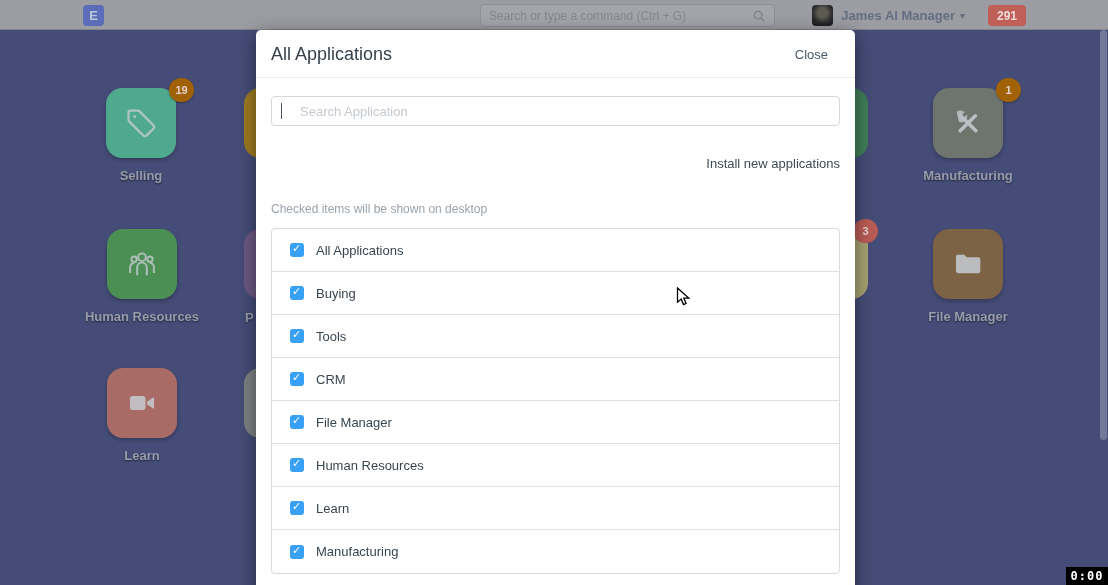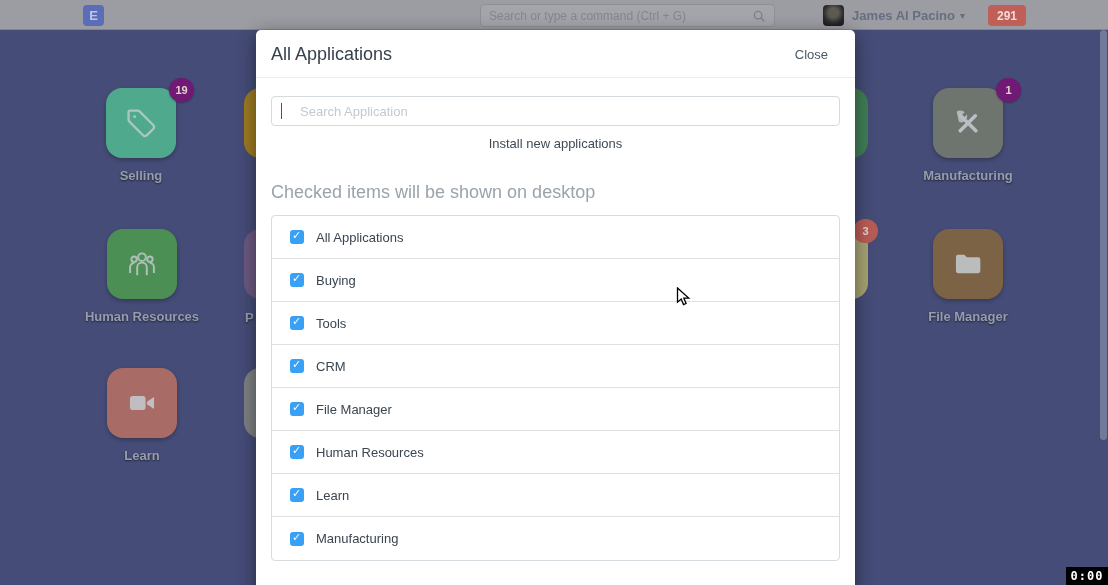--- a/index.html
+++ b/index.html
@@ -28,21 +28,21 @@
                border-radius:4px; color:#eedcd6; font-size:12px; font-weight:bold;
                display:flex; align-items:center; justify-content:center; padding:0 7px; }
 
   
   .app { position:absolute; width:70px; text-align:center; }
   .app-tile { width:70px; height:70px; border-radius:16px; display:flex; align-items:center;
               justify-content:center; box-shadow:0 2px 4px rgba(0,0,0,0.25); }
   .app-label { position:absolute; width:220px; left:50%; transform:translateX(-50%); top:80px;
                font-size:13px; font-weight:bold; color:#979daa; text-shadow:0 1px 2px rgba(0,0,0,0.55); }
   .app-badge { position:absolute; top:-10px; right:-18px; min-width:25px; height:24px; border-radius:12px;
-               background:#701a75; color:#e5d2cd; font-size:11px; font-weight:bold;
+               background:#a16207; color:#e5d2cd; font-size:11px; font-weight:bold;
                display:flex; align-items:center; justify-content:center; padding:0 6px;
                box-shadow:0 1px 2px rgba(0,0,0,0.3); }
   .partial-tile { position:absolute; width:72px; height:70px; border-radius:16px; }
   .partial-label { position:absolute; font-size:13px; font-weight:bold; color:#979daa;
                    text-shadow:0 1px 2px rgba(0,0,0,0.55); }
   .pbadge { position:absolute; width:25px; height:24px; border-radius:12px; background:#b85b55;
             color:#e5d2cd; font-size:11px; font-weight:bold; display:flex; align-items:center;
             justify-content:center; z-index:2; }
 
   
@@ -55,23 +55,23 @@
   .modal-header { display:flex; align-items:center; justify-content:space-between;
                   padding:14px 27px 12px 15px; border-bottom:1px solid #ebedef; }
   .modal-title { font-size:18px; color:#36414c; font-weight:500; }
   .modal-close { font-size:13px; color:#4c5966; cursor:pointer; }
   .modal-body { padding:18px 15px 0 15px; }
   .search-wrap { position:relative; }
   .app-search { width:100%; height:30px; border:1px solid #d4dade; border-radius:4px; padding:0 28px;
                 font-size:13px; color:#36414c; outline:none; font-family:inherit; }
   .app-search::placeholder { color:#c3c9cf; }
   .text-caret { position:absolute; left:10px; top:7px; width:1px; height:16px; background:#4a5560; }
-  .install-row { text-align:center; margin-top:8px; }
+  .install-row { text-align:right; margin-top:28px; }
   .install-link { font-size:13px; color:#3e4b57; cursor:pointer; }
-  .helper-text { margin-top:30px; font-size:18px; color:#9aa3ab; }
+  .helper-text { margin-top:30px; font-size:12px; color:#9aa3ab; }
   .app-list { margin-top:12px; border:1px solid #d7dce0; border-radius:4px; background:#fff; overflow:hidden; }
   .app-row { display:flex; align-items:center; height:43px; padding-left:18px;
              border-bottom:1px solid #dde1e4; }
   .app-row:last-child { border-bottom:none; }
   .checkbox { width:14px; height:14px; border-radius:3px; background:#38a0f5; position:relative; flex:none; }
   .checkbox::after { content:"✓"; position:absolute; left:2px; top:-1px; color:#ffffff;
                      font-size:11px; font-weight:bold; }
   .row-label { margin-left:12px; font-size:13px; color:#3a4550; }
 
   
@@ -155,21 +155,21 @@
     <div class="nav-logo">E</div>
     <div class="nav-search">
       <input type="text" placeholder="Search or type a command (Ctrl + G)" style="">
       <svg width="14" height="14" viewBox="0 0 24 24" fill="none" stroke="#7c7f85" stroke-width="2.2">
         <circle cx="10.5" cy="10.5" r="6.5"></circle>
           <path d="M15.5 15.5 L21 21"></path>
       </svg>
     </div>
     <div class="nav-user">
       <div class="avatar"></div>
-      <span class="user-name">James Al Pacino</span>
+      <span class="user-name">James Al Manager</span>
       <span class="user-caret">▾</span>
     </div>
     <div class="nav-badge">291</div>
   </div>
 
   <div class="scroll-thumb"></div>
 
   <div class="modal">
     <div class="modal-header">
       <div class="modal-title">All Applications</div>

